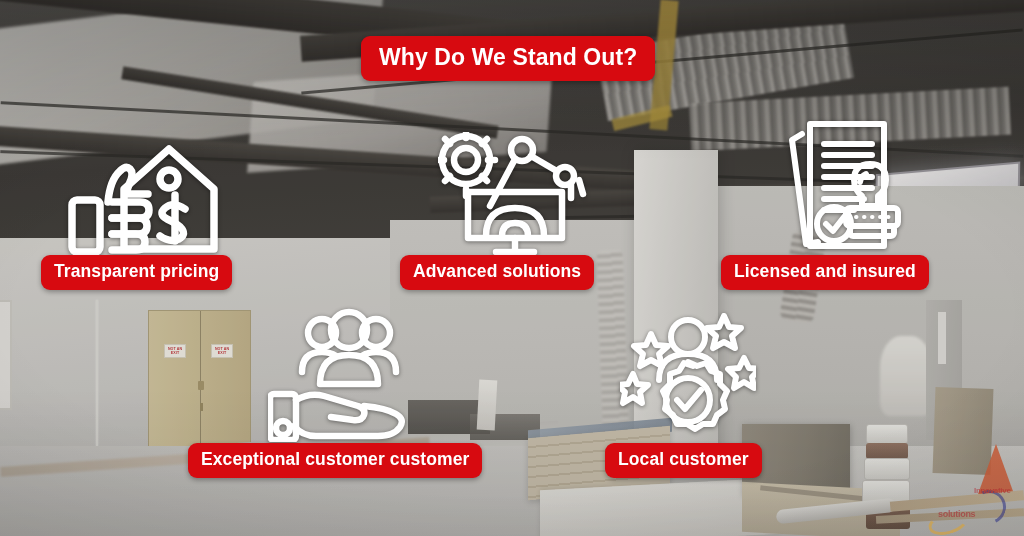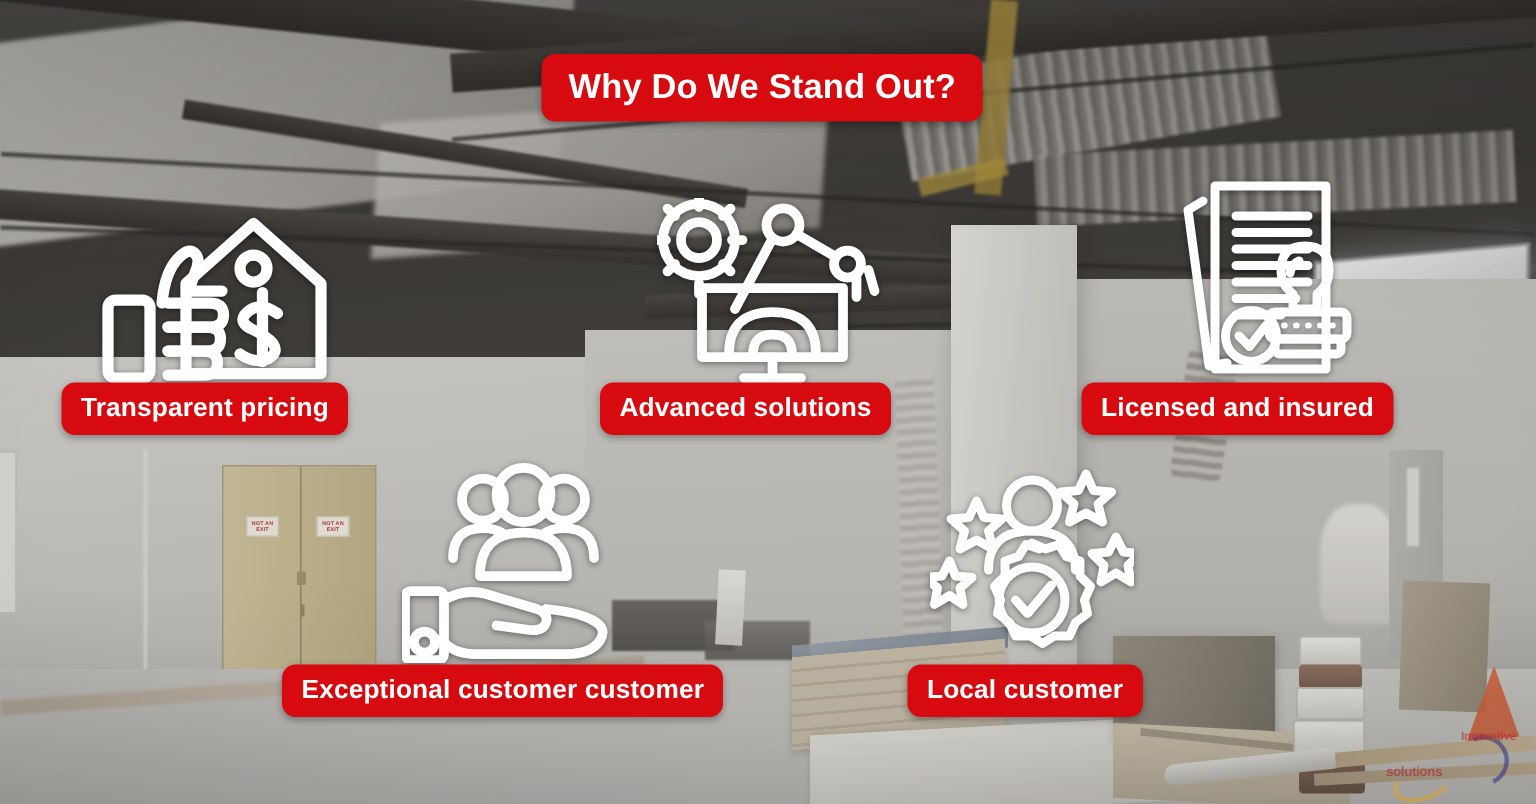--- a/index.html
+++ b/index.html
@@ -358,21 +358,21 @@
     opacity:.55;
     pointer-events:none;
   }
   #watermark .wm-t1 {
     position:absolute; left:2px; top:2px;
     font-size:8px; font-weight:bold; color:#b0232c;
     letter-spacing:-.3px;
     margin-left:48px;
   }
   #watermark .wm-t2 {
-    position:absolute; left:0; top:25px;
+    position:absolute; left:14px; top:25px;
     font-size:9px; font-weight:bold; color:#a8202a;
     letter-spacing:-.3px;
   }
   #watermark .wm-arc {
     position:absolute; left:48px; top:6px; width:34px; height:34px;
     border:3px solid #2b2f84; border-radius:50%;
     border-bottom-color:transparent; border-left-color:transparent;
     transform:rotate(20deg);
   }
   #watermark .wm-swoosh {

